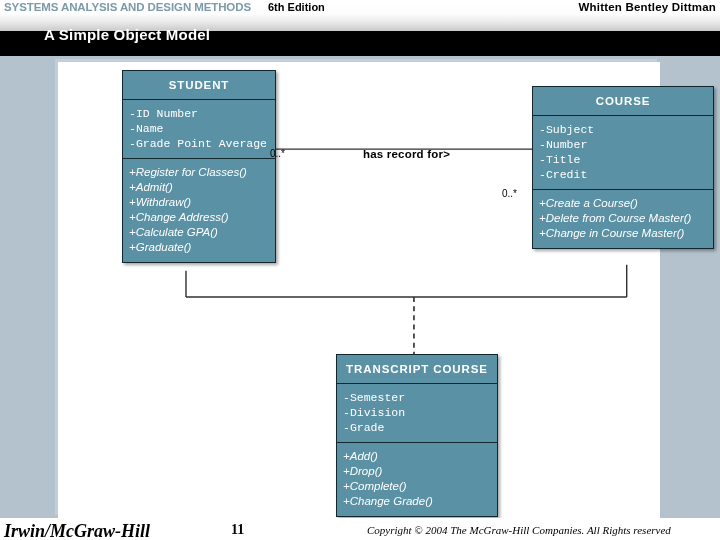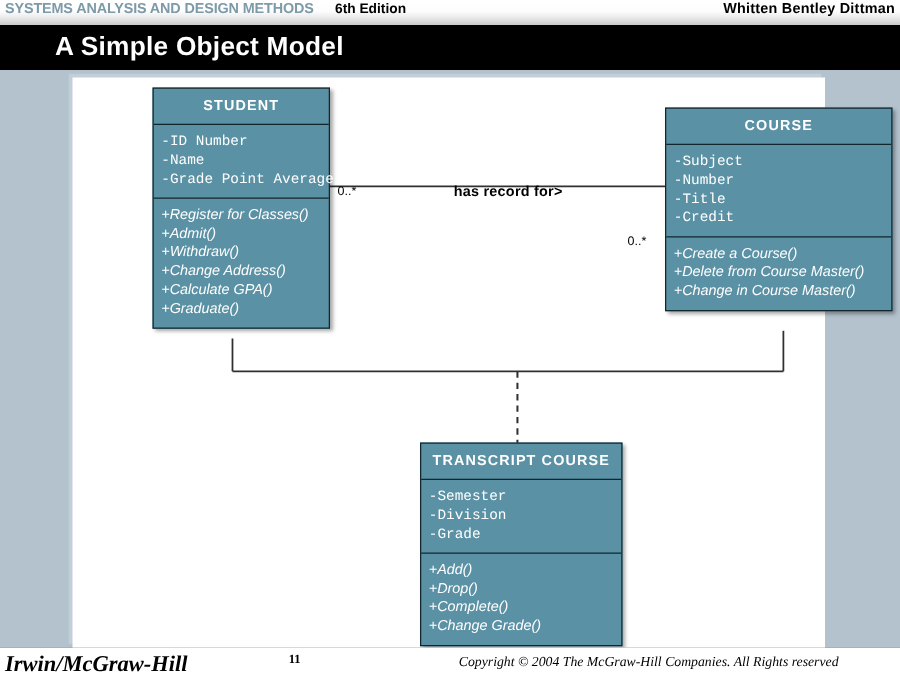--- a/index.html
+++ b/index.html
@@ -12,21 +12,21 @@
     background: #000000;
     font-family: "Liberation Sans", sans-serif;
     overflow: hidden;
     position: relative;
   }
 
   
   #top-banner {
     position: absolute;
     left: 0; top: 0;
-    width: 720px; height: 20px;
+    width: 720px; height: 31px;
     background: linear-gradient(to bottom, #ffffff 0%, #fdfdfd 45%, #e9e9e9 72%, #c9c9c9 100%);
     overflow: hidden;
   }
   #banner-title {
     position: absolute;
     left: 4px; top: 1px;
     font-size: 11.5px;
     font-weight: bold;
     letter-spacing: -0.1px;
     color: #7d9aa8;
@@ -47,21 +47,21 @@
     font-weight: bold;
     color: #000000;
     white-space: nowrap;
     letter-spacing: 0.2px;
   }
 
   
   #slide-title {
     position: absolute;
     left: 44px; top: 26px;
-    font-size: 21px;
+    font-size: 15px;
     font-weight: bold;
     color: #ffffff;
     letter-spacing: 0.2px;
     white-space: nowrap;
   }
 
   
   #content-area {
     position: absolute;
     left: 0; top: 56px;
@@ -119,21 +119,21 @@
   }
   .uml-ops div {
     font-size: 11.5px;
     color: #ffffff;
     font-style: italic;
     line-height: 15px;
     white-space: nowrap;
   }
 
   
-  #class-student   { left: 64px;  top: 8px;   width: 142px; }
+  #class-student   { left: 64px;  top: 8px;   width: 154px; }
   #class-course    { left: 474px; top: 24px;  width: 182px; }
   #class-transcript{ left: 278px; top: 292px; width: 162px; }
 
   
   .assoc-text {
     position: absolute;
     font-size: 11.5px;
     color: #000000;
     white-space: nowrap;
   }
@@ -159,21 +159,21 @@
     font-size: 18px;
     font-weight: bold;
     font-style: italic;
     color: #000000;
     white-space: nowrap;
   }
   #footer-page {
     position: absolute;
     left: 231px; top: 4px;
     font-family: "Liberation Serif", serif;
-    font-size: 10px;
+    font-size: 14px;
     font-weight: bold;
     color: #000000;
   }
   #footer-copyright {
     position: absolute;
     left: 367px; top: 6px;
     font-family: "Liberation Serif", serif;
     font-size: 11px;
     font-style: italic;
     color: #000000;

